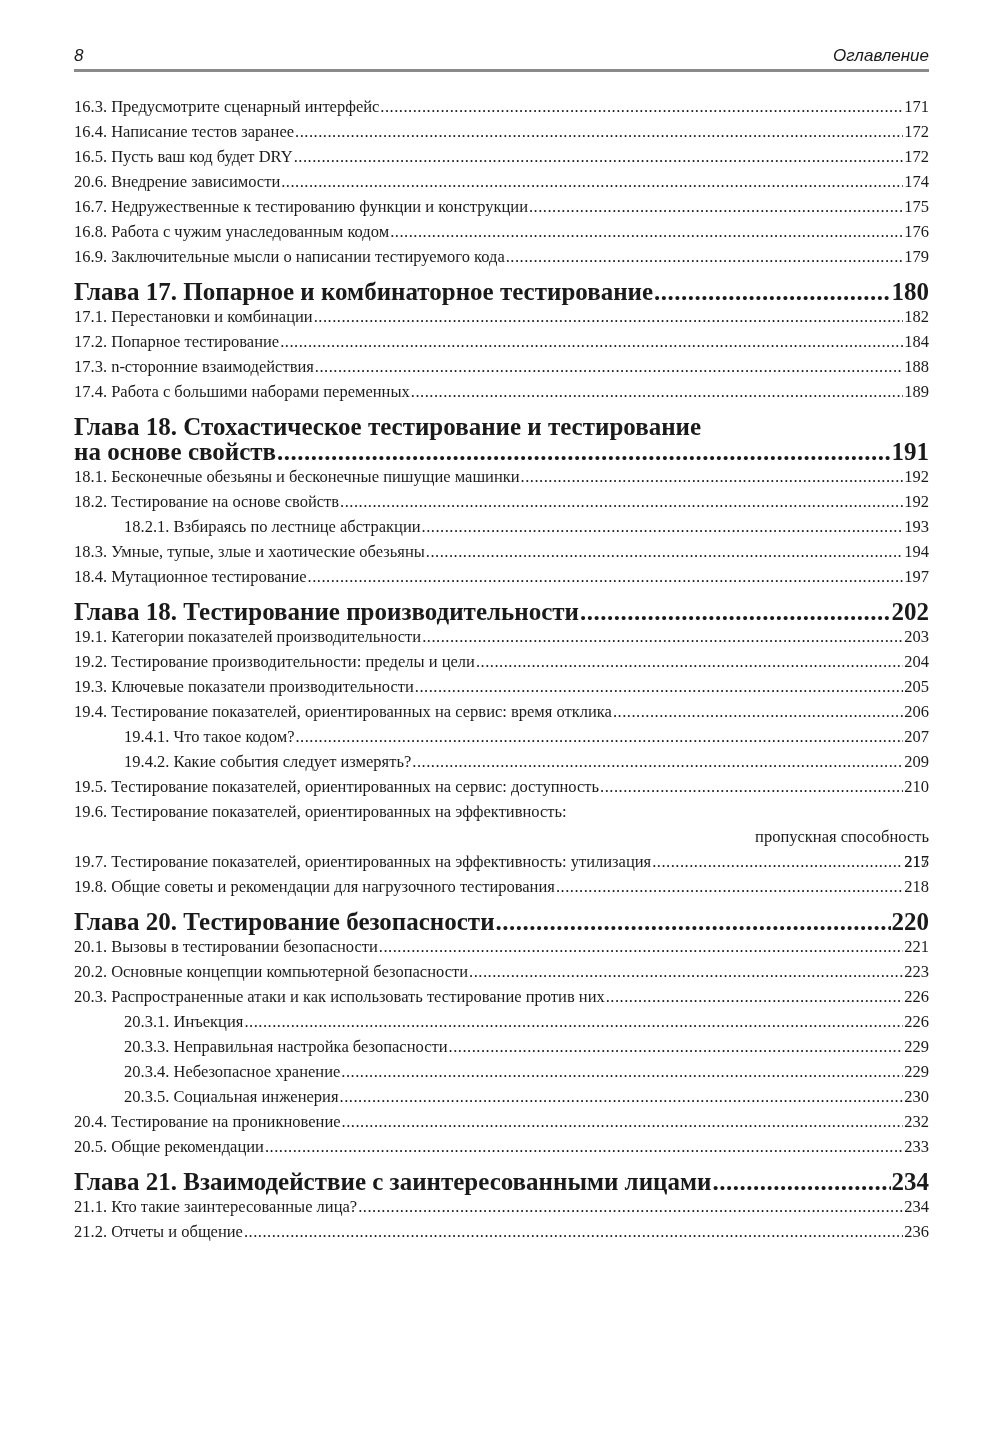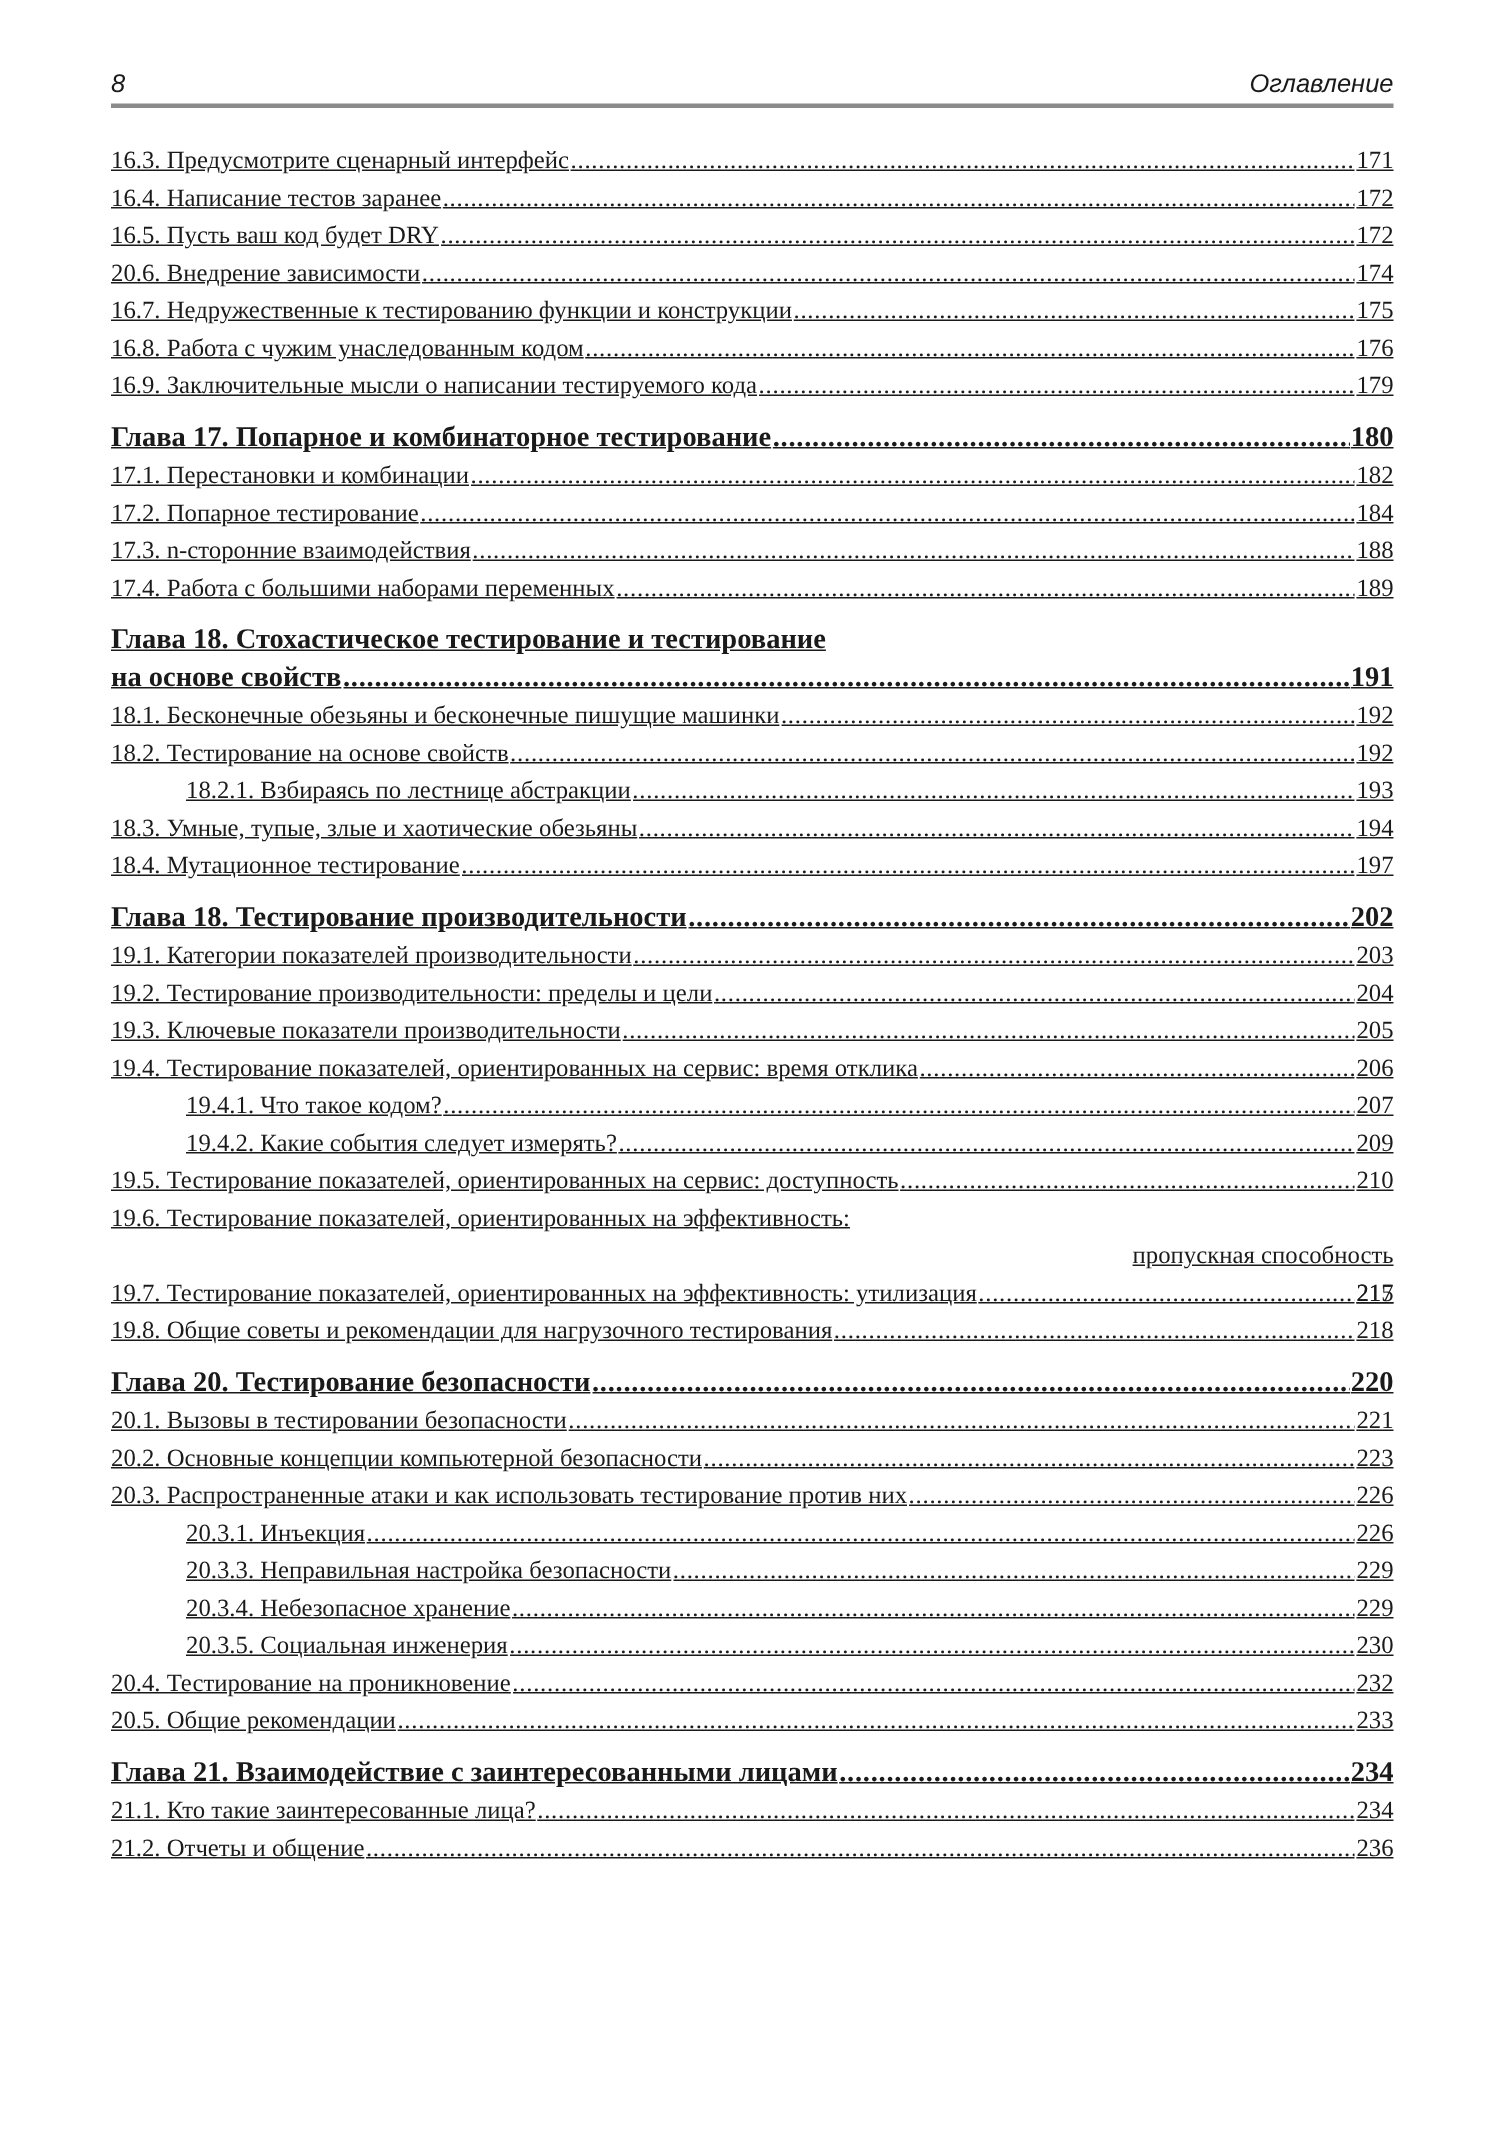--- a/index.html
+++ b/index.html
@@ -1,28 +1,28 @@
 <!DOCTYPE html>
 <html><head>
 <meta charset="utf-8">
 <style>
   html, body { margin: 0; padding: 0; background: #ffffff; }
   body { width: 1000px; height: 1436px; position: relative; overflow: hidden; color: #1a1a1a; }
   .page { position: absolute; left: 74px; top: 44px; width: 855px; }
   .header { display: flex; justify-content: space-between; align-items: flex-end; height: 22px;
             font-family: "Liberation Sans", sans-serif; font-style: italic; font-size: 17px; }
   .header-rule { height: 3px; background: #8a8a8a; margin-top: 3px; }
-  .toc { margin-top: 22px; font-family: "Liberation Serif", serif; font-size: 16.5px; text-decoration: underline; }
+  .toc { margin-top: 22px; font-family: "Liberation Serif", serif; font-size: 16.5px; }
   .entry { display: flex; align-items: flex-end; height: 25px; line-height: 25px; }
   .entry .title { white-space: nowrap; }
   .entry .dots { flex: 1; overflow: hidden; white-space: nowrap; margin: 0 1px; }
   .entry .dots::after { content: "................................................................................................................................................................................................................................................................................................................................................"; letter-spacing: 0.5px; }
   .entry .page-num { white-space: nowrap; }
   .lvl3 { padding-left: 50px; }
-  .chapter { font-weight: bold; font-size: 19px; margin-top: 10px; height: 25px; }
+  .chapter { font-weight: bold; font-size: 25px; margin-top: 10px; height: 25px; }
   .chapter .dots::after { letter-spacing: 0.5px; }
   .wrapline { height: 25px; line-height: 25px; white-space: nowrap; }
   .cont { padding-left: 50px; flex-direction: column; }
 </style>
 </head>
 <body>
 
 <div class="page">
   <div class="header">
     <span>8</span>

